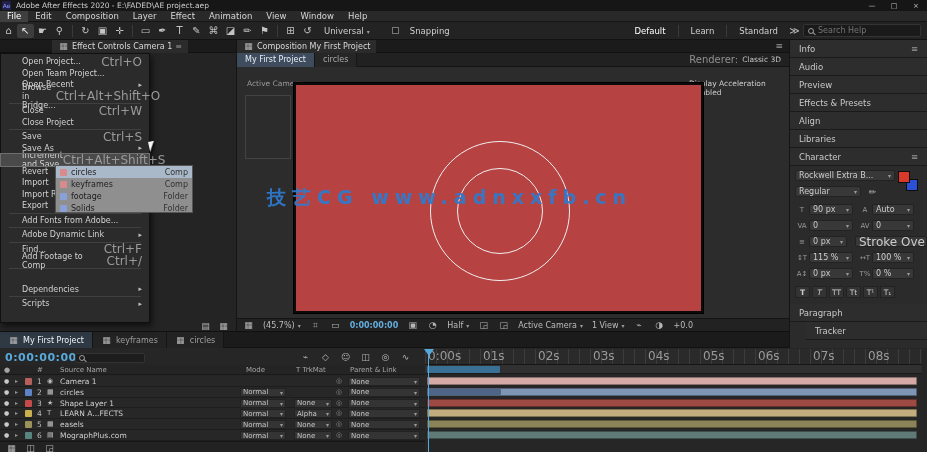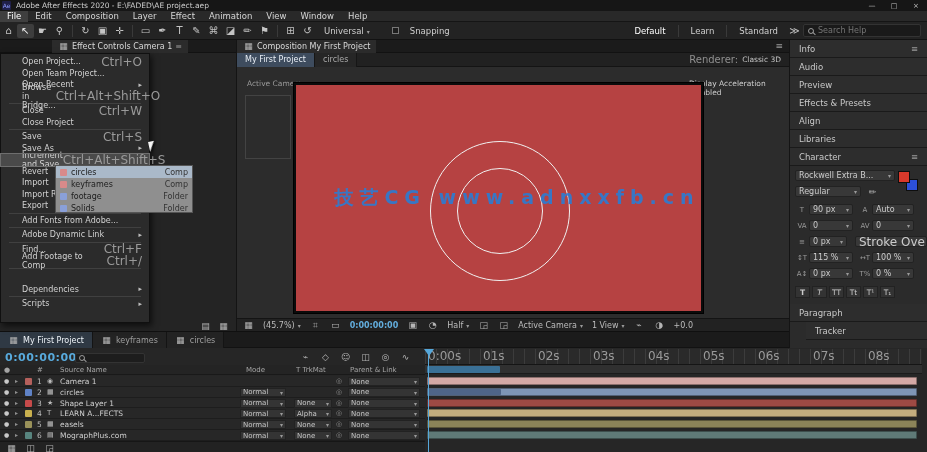--- a/index.html
+++ b/index.html
@@ -38,21 +38,21 @@
   .panel-tabstrip{background:#1b1b1b;height:13px;display:flex;align-items:center;border-bottom:1px solid #121212}
   .ptab{display:flex;align-items:center;gap:3px;padding:0 6px;height:13px;background:#2b2b2b;font-size:8px;color:#d8d8d8}
   .left-panel{left:0;top:40px;width:237px;height:291px;background:#242424;border-right:1px solid #141414}
   .comp-panel{left:237px;top:40px;width:552px;height:291px;background:#262626}
   .subtabs{height:14px;background:#212121;display:flex;align-items:center;border-bottom:1px solid #141414}
   .vtab{height:14px;display:flex;align-items:center;padding:0 8px;font-size:8px;color:#a9a9a9;background:#262626;border-right:1px solid #161616}
   .vtab.on{background:#3e4c5e;color:#e8eef5}
   .viewer{left:0;top:27px;width:552px;height:251px;background:#2c2c2c;position:absolute;overflow:hidden}
   .comp-rect{position:absolute;left:57px;top:16px;width:409px;height:230px;border:2px solid #0b0b0b;box-shadow:0 0 0 1px #000}
   .circle{position:absolute;border:1.5px solid #f1f1f1;border-radius:50%}
-  .watermark{position:absolute;left:30px;top:118px;width:500px;text-align:center;font-size:19px;letter-spacing:6px;
+  .watermark{position:absolute;left:30px;top:118px;width:500px;font-size:19px;letter-spacing:6px;
              color:#2e7bd0;opacity:.92;white-space:nowrap;font-weight:bold}
   .wire{position:absolute;border:1px solid #5a5a5a;opacity:.5}
   .statusbar{left:0;top:278px;width:552px;height:13px;position:absolute;background:#222;border-top:1px solid #141414;
              display:flex;align-items:center;gap:9px;padding:0 6px;font-size:8px;color:#bdbdbd;white-space:nowrap}
   .bluetime{color:#63aede;font-weight:bold}
   
   .menu{left:0;top:53px;width:150px;height:270px;background:#2b2b2b;border:1px solid #101010;box-shadow:2px 3px 6px rgba(0,0,0,.6);z-index:20;padding-top:2px}
   .mi{display:flex;align-items:center;justify-content:space-between;height:11.5px;padding:0 7px 0 21px;font-size:8px;color:#d2d2d2}
   .mi .sc{color:#9a9a9a;font-size:12px}
   .mi .ar{color:#bdbdbd;font-size:7px}

